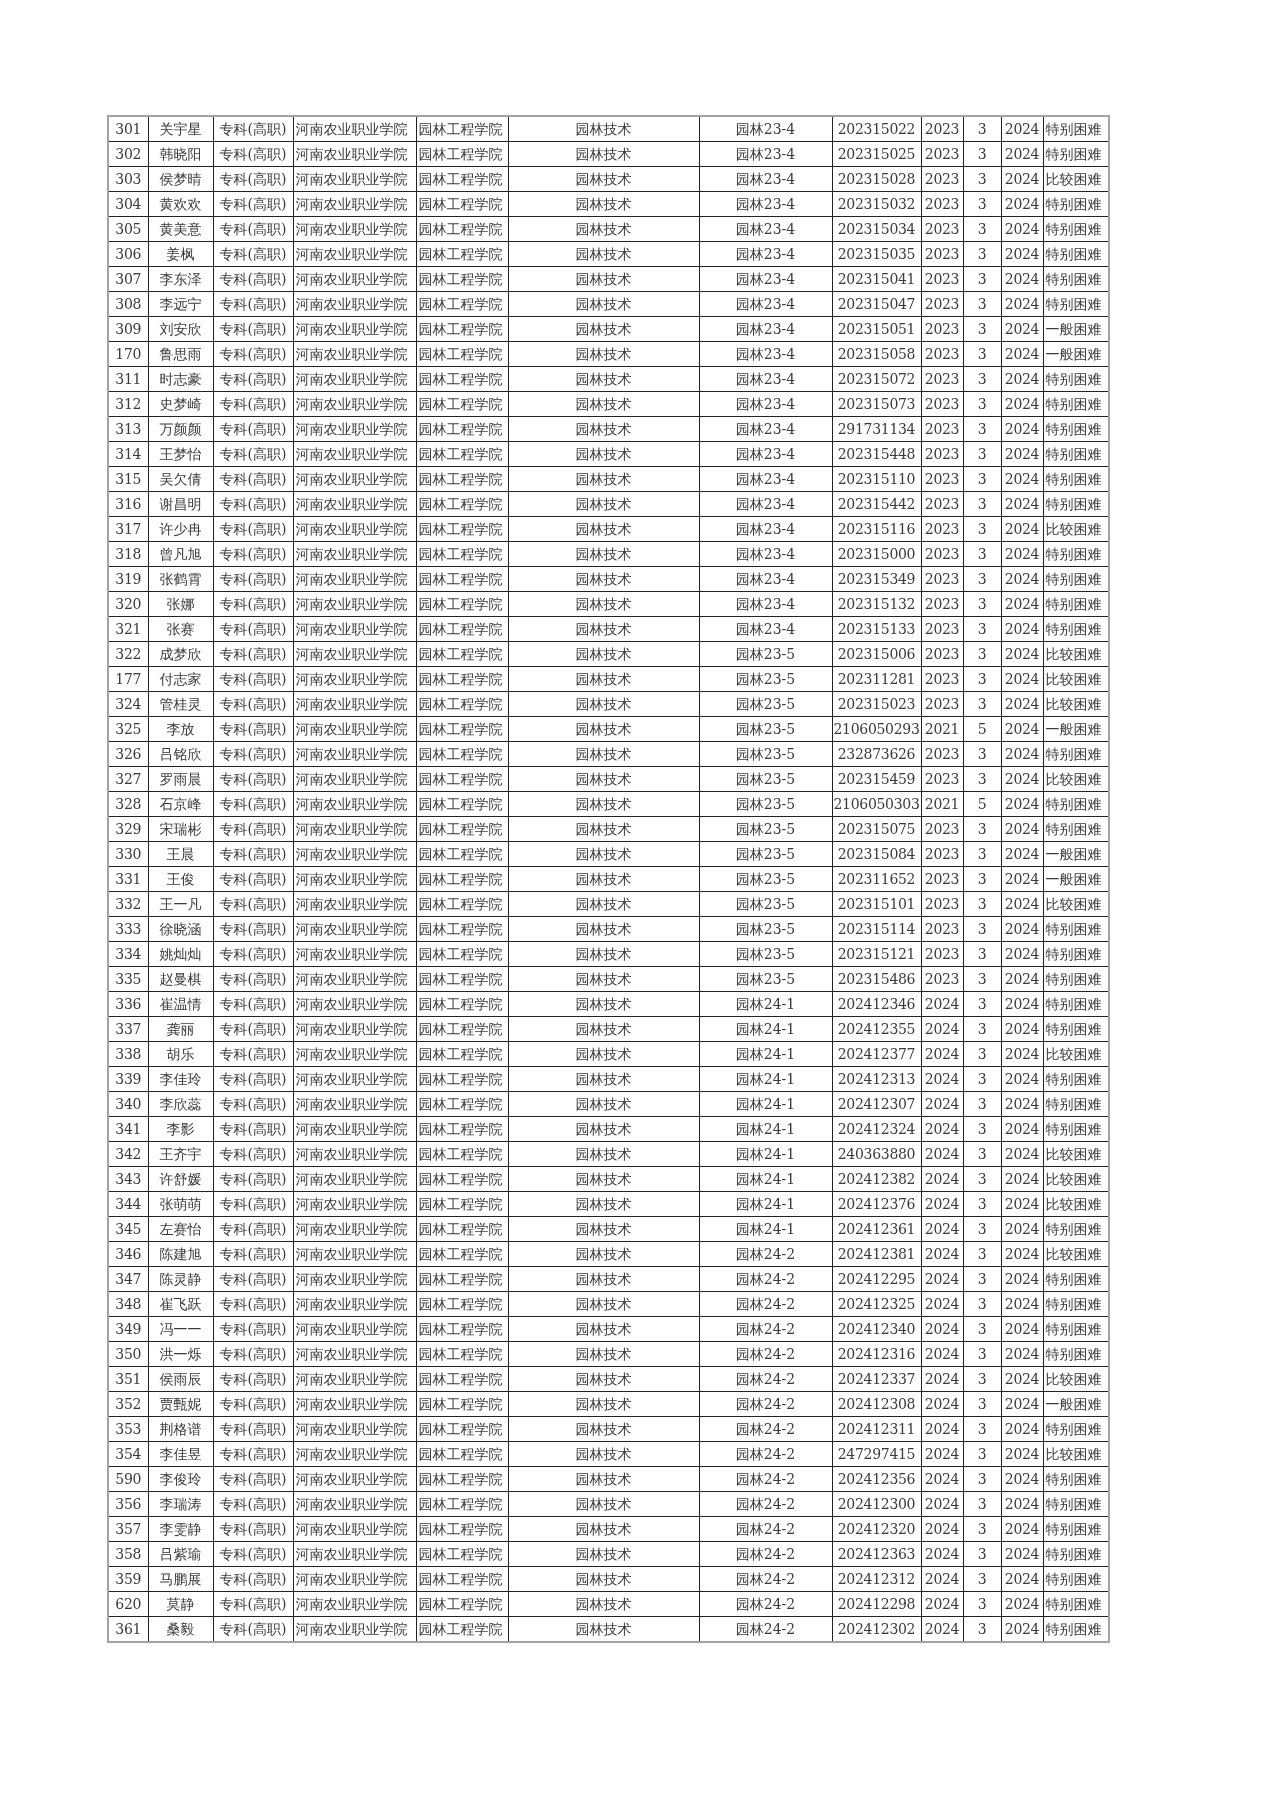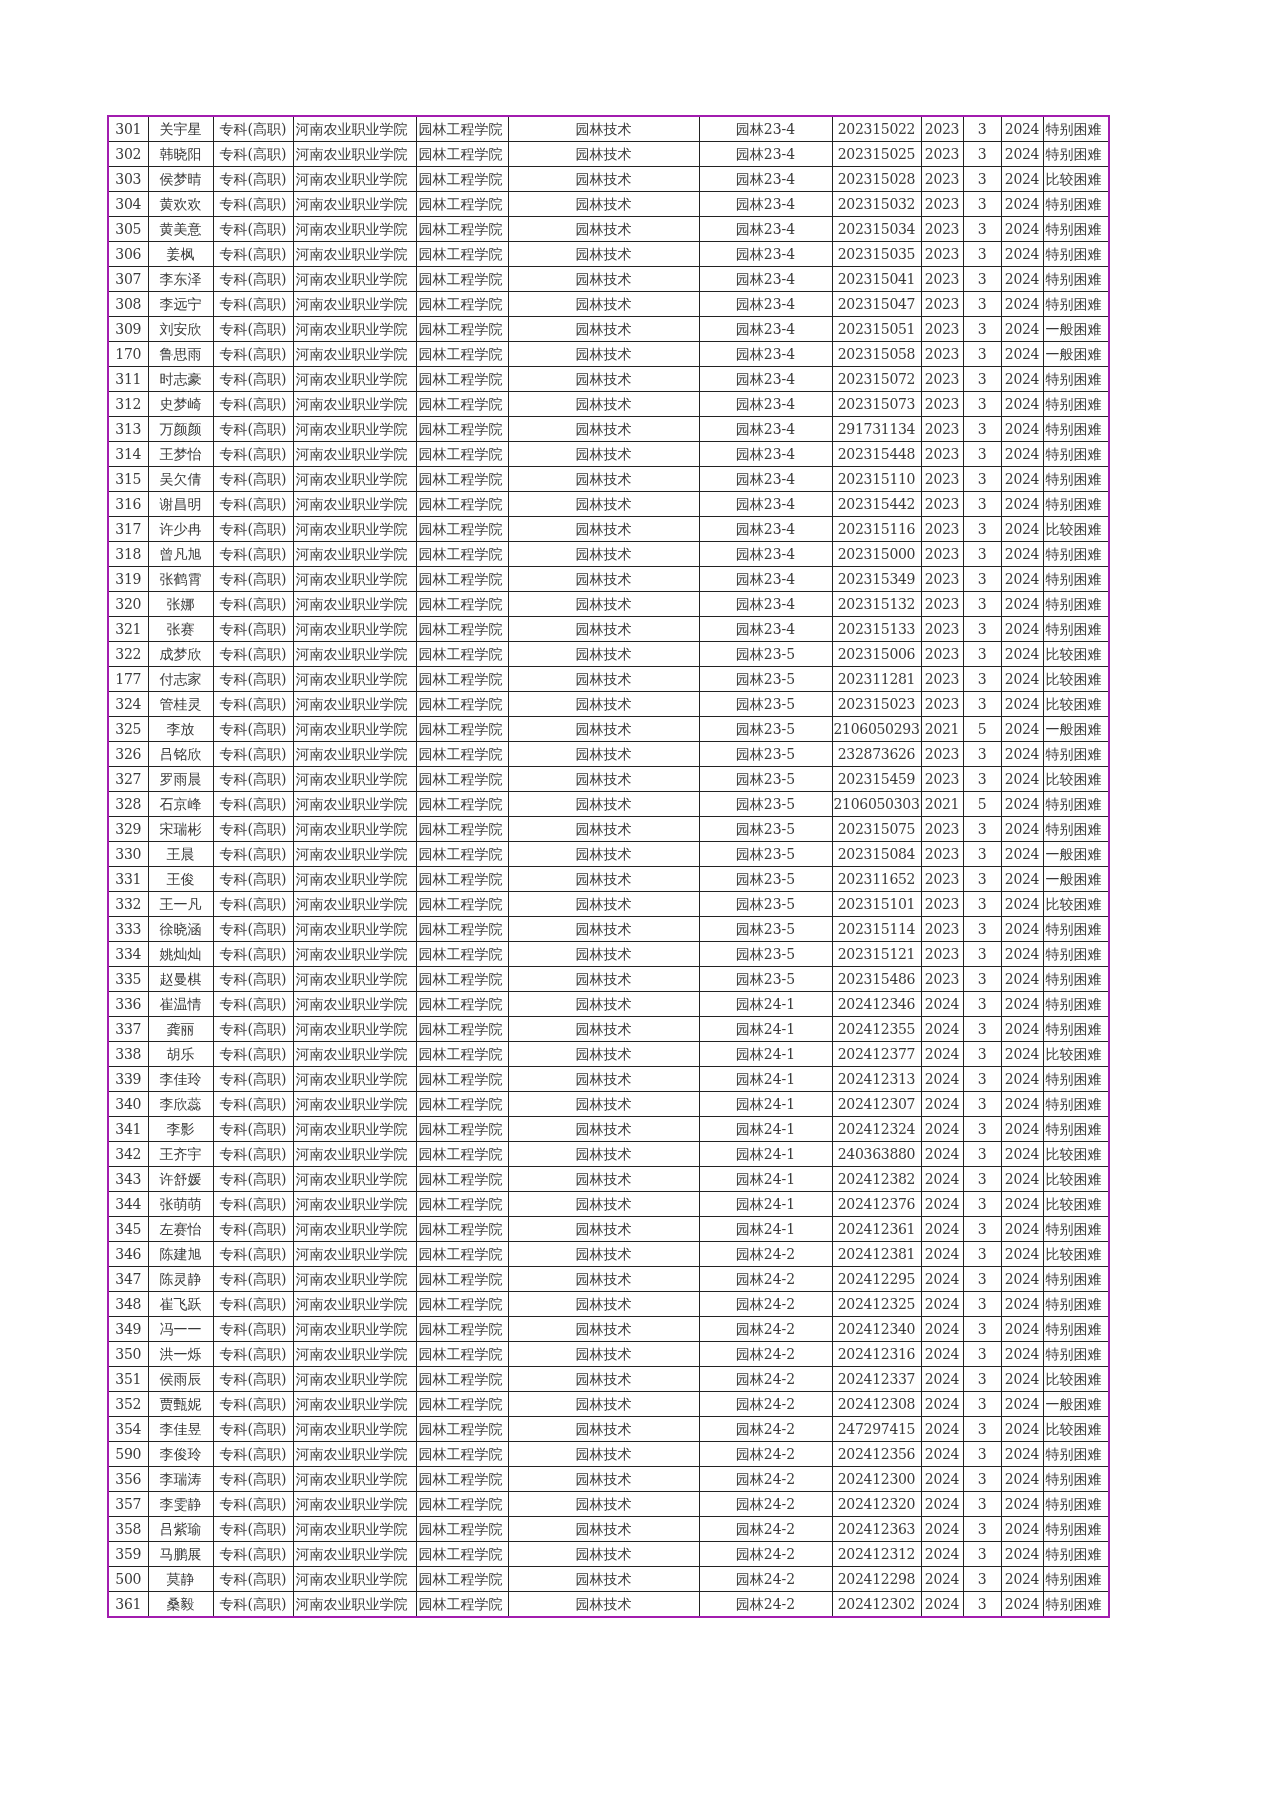--- a/index.html
+++ b/index.html
@@ -1,19 +1,19 @@
 <!DOCTYPE html>
 <html><head>
 <meta charset="utf-8">
 <style>
   html, body { margin: 0; padding: 0; background: #ffffff; }
   body { width: 1267px; height: 1793px; position: relative; overflow: hidden;
          font-family: "DejaVu Serif", "Liberation Serif", serif; color: #333; }
   #sheet { position: absolute; left: 107px; top: 115px; border-collapse: collapse;
-           table-layout: fixed; border: 2px solid #a21caf; }
+           table-layout: fixed; border: 2px solid #a3a3a3; }
   #sheet td { border: 1px solid #222; height: 24px; padding: 0; font-size: 14px;
               text-align: center; white-space: nowrap; overflow: hidden; line-height: 24px;
               color: #3a3a3a; }
   #sheet td.num { font-family: "DejaVu Serif", "Liberation Serif", serif; letter-spacing: -0.3px; }
   #sheet td.left { text-align: left; padding-left: 2px; }
 </style>
 </head>
 <body>
 
 <table id="sheet">
@@ -754,20 +754,34 @@
         <td class="left">园林工程学院</td>
         <td>园林技术</td>
         <td>园林24-2</td>
         <td class="num">202412308</td>
         <td class="num">2024</td>
         <td class="num">3</td>
         <td class="num">2024</td>
         <td class="left">一般困难</td>
       </tr>
       <tr>
+        <td class="num">353</td>
+        <td>荆格谱</td>
+        <td>专科(高职)</td>
+        <td class="left">河南农业职业学院</td>
+        <td class="left">园林工程学院</td>
+        <td>园林技术</td>
+        <td>园林24-2</td>
+        <td class="num">202412311</td>
+        <td class="num">2024</td>
+        <td class="num">3</td>
+        <td class="num">2024</td>
+        <td class="left">特别困难</td>
+      </tr>
+      <tr>
         <td class="num">354</td>
         <td>李佳昱</td>
         <td>专科(高职)</td>
         <td class="left">河南农业职业学院</td>
         <td class="left">园林工程学院</td>
         <td>园林技术</td>
         <td>园林24-2</td>
         <td class="num">247297415</td>
         <td class="num">2024</td>
         <td class="num">3</td>
@@ -838,21 +852,21 @@
         <td class="left">园林工程学院</td>
         <td>园林技术</td>
         <td>园林24-2</td>
         <td class="num">202412312</td>
         <td class="num">2024</td>
         <td class="num">3</td>
         <td class="num">2024</td>
         <td class="left">特别困难</td>
       </tr>
       <tr>
-        <td class="num">500</td>
+        <td class="num">620</td>
         <td>莫静</td>
         <td>专科(高职)</td>
         <td class="left">河南农业职业学院</td>
         <td class="left">园林工程学院</td>
         <td>园林技术</td>
         <td>园林24-2</td>
         <td class="num">202412298</td>
         <td class="num">2024</td>
         <td class="num">3</td>
         <td class="num">2024</td>

